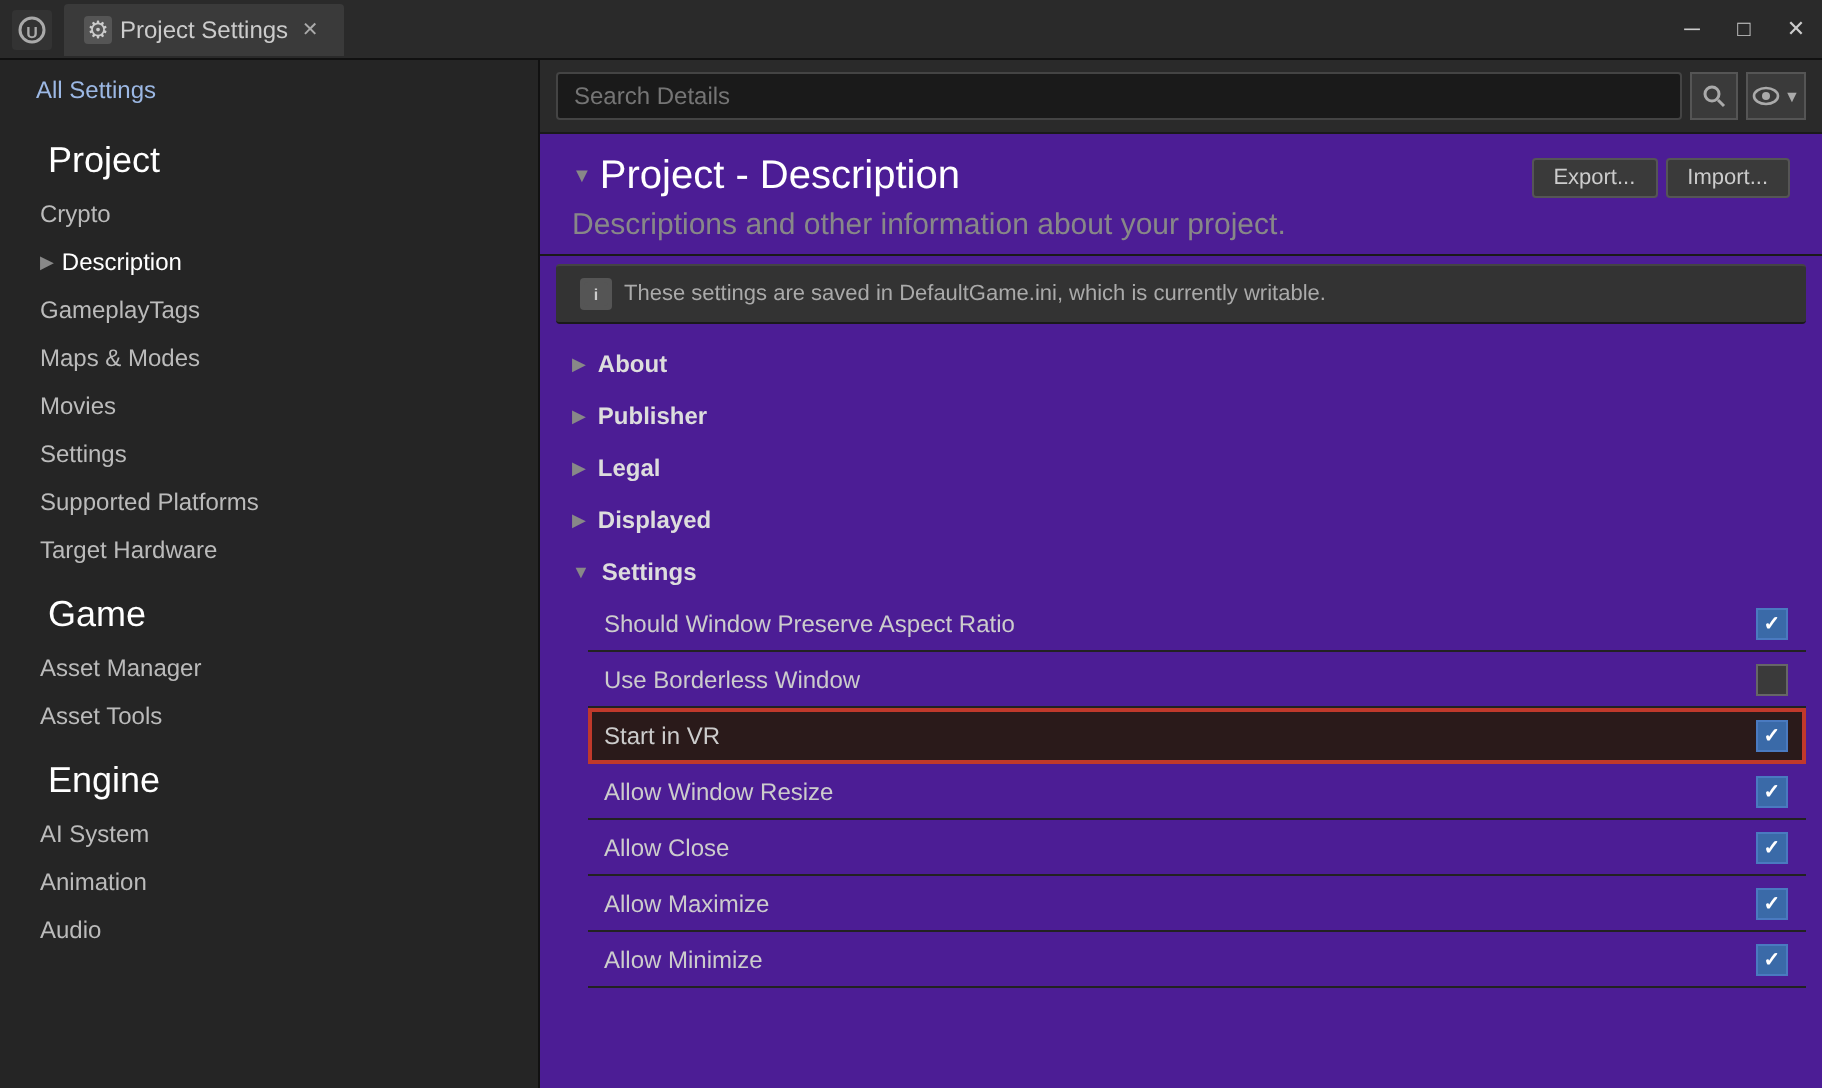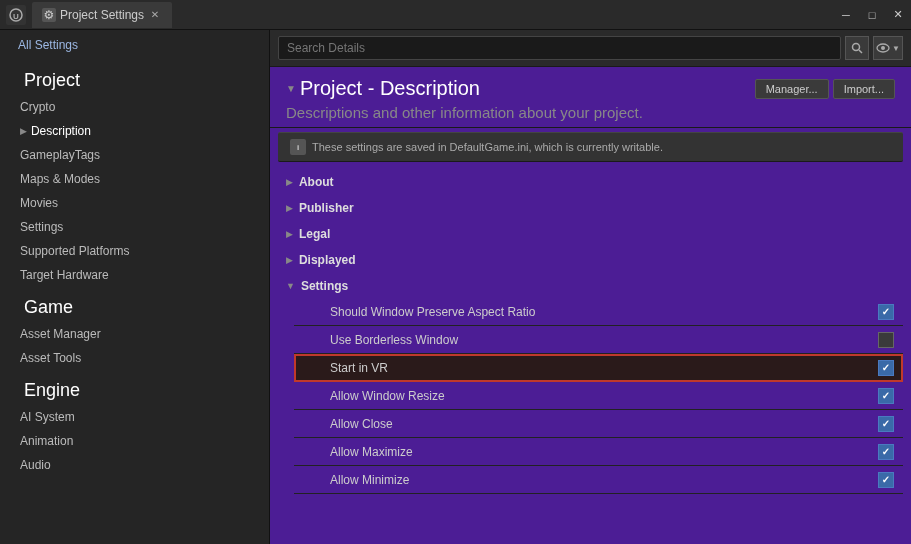--- a/index.html
+++ b/index.html
@@ -280,21 +280,20 @@
     }
     .setting-row.highlighted {
       background: #2a1a1a;
       outline: 2px solid #c0392b;
       outline-offset: -2px;
     }
     .setting-label {
       flex: 1;
       font-size: 12px;
       color: #ccc;
-      margin-left: 28px;
     }
     
     .checkbox-container {
       width: 18px;
       height: 18px;
       display: flex;
       align-items: center;
       justify-content: center;
     }
     .custom-checkbox {
@@ -427,21 +426,21 @@
       </div>
     </div>
 
     <div class="page-header">
       <div class="page-title-row">
         <div style="display:flex;align-items:center;gap:4px">
           <span style="color:#888;font-size:10px;">▼</span>
           <span class="page-title">Project - Description</span>
         </div>
         <div class="page-title-buttons">
-          <button class="btn">Manager...</button>
+          <button class="btn">Export...</button>
           <button class="btn">Import...</button>
         </div>
       </div>
       <div class="page-subtitle">Descriptions and other information about your project.</div>
     </div>
 
     <div class="info-bar">
       <div class="info-icon">
         <svg width="12" height="12" viewBox="0 0 12 12">
           <rect width="12" height="12" rx="2" fill="#555"></rect>

